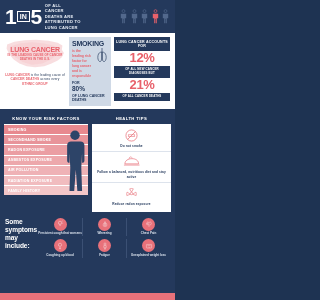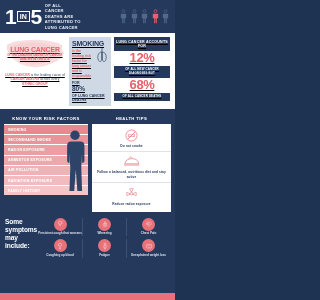--- a/index.html
+++ b/index.html
@@ -34,21 +34,20 @@
   .person { width: 9px; }
   .person svg { display: block; }
 
   
   .mid {
     background: #ffffff;
     padding: 4px 4px 3px 4px;
     display: flex;
     gap: 3px;
     align-items: stretch;
-    text-decoration: underline;
   }
   .col { display: flex; flex-direction: column; }
   .col-a { width: 62px; }
   .col-b { width: 42px; }
   .col-c { width: 56px; }
 
   
   .map-card {
     position: relative; height: 33px;
     display: flex; align-items: center; justify-content: center;
@@ -220,21 +219,21 @@
           <path d="M16 12 C12 12 9 14 8 19 C7 24 8 29 11 31 C14 32 15 29 15 26 V13 Z" fill="none" stroke="#24395c" stroke-width="1.5"></path>
           <path d="M16 12 C20 12 23 14 24 19 C25 24 24 29 21 31 C18 32 17 29 17 26 V13 Z" fill="none" stroke="#24395c" stroke-width="1.5"></path>
         </svg>
       </div>
     </div>
 
     <div class="col col-c">
       <div class="stat-head">LUNG CANCER ACCOUNTS FOR</div>
       <div class="stat-pct">12%</div>
       <div class="stat-sub">OF ALL NEW CANCER DIAGNOSES BUT</div>
-      <div class="stat-pct">68%</div>
+      <div class="stat-pct">21%</div>
       <div class="stat-sub">OF ALL CANCER DEATHS</div>
     </div>
   </div>
 
   <div class="lower">
 
     <div class="panel-left">
       <div class="panel-title">KNOW YOUR RISK FACTORS</div>
       <div class="risk-wrap">
         <div class="risk-row" style="background:#e8898f">SMOKING</div>

